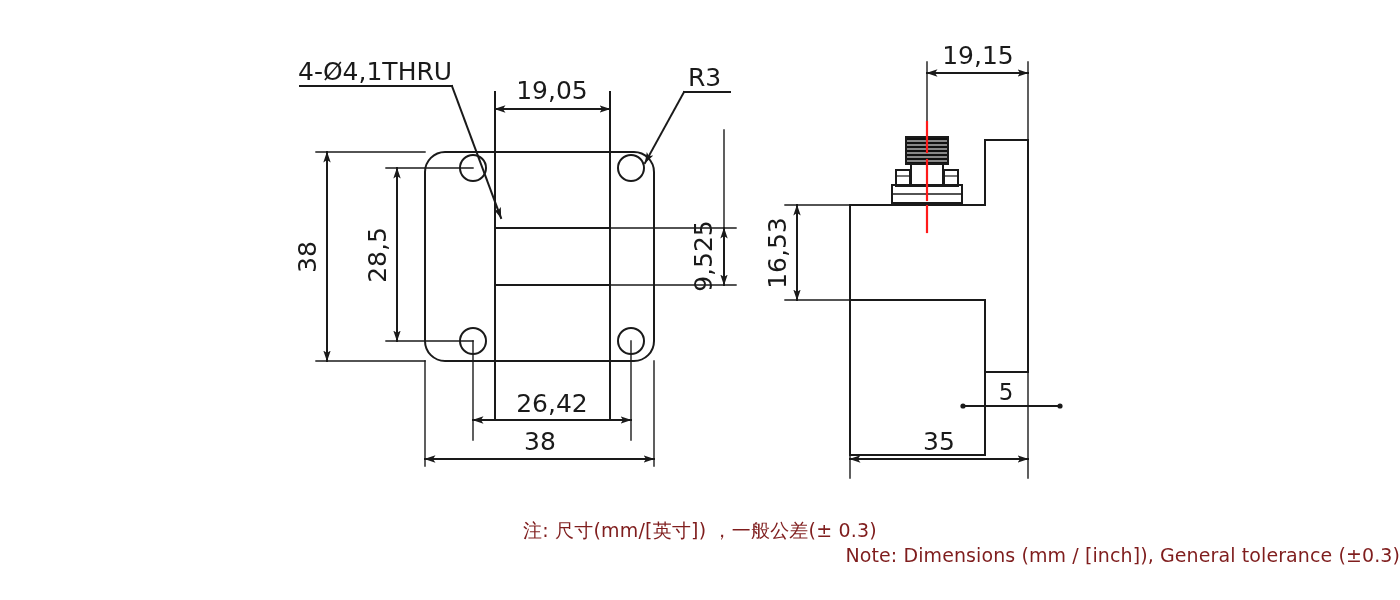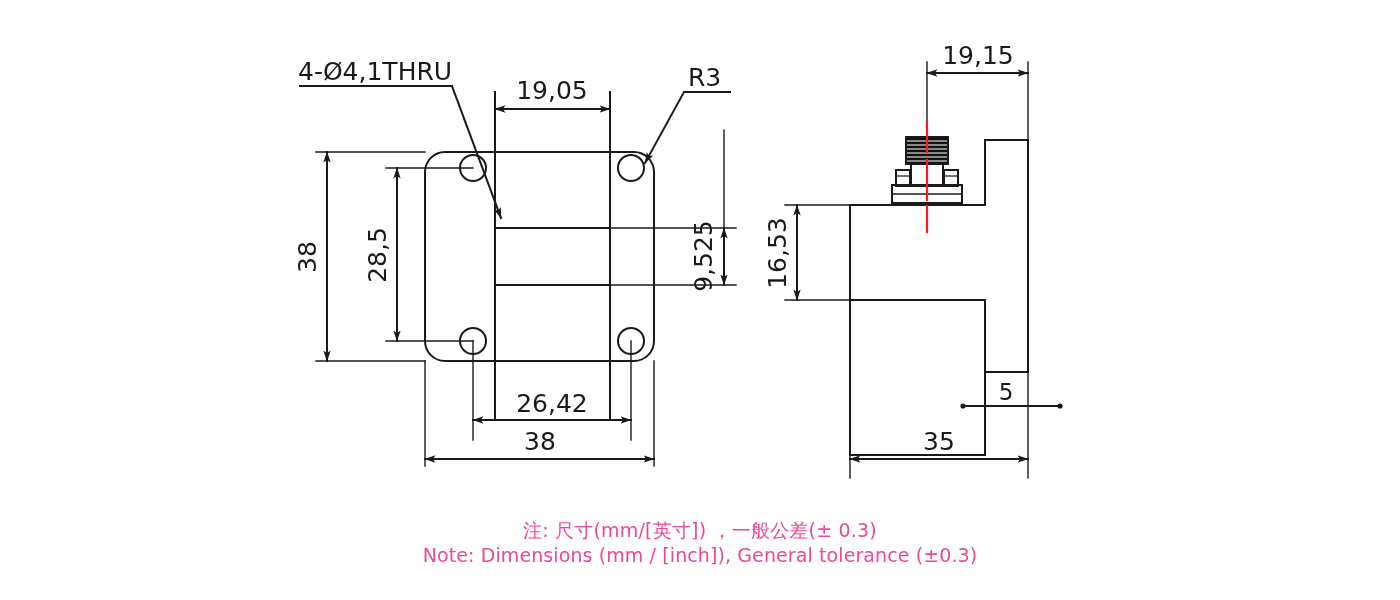--- a/index.html
+++ b/index.html
@@ -1,23 +1,23 @@
 <!DOCTYPE html>
 <html><head>
 <meta charset="utf-8">
 <style>
   html,body{margin:0;padding:0;background:#ffffff;}
   body{width:1400px;height:600px;overflow:hidden;
        font-family:"DejaVu Sans","Liberation Sans",sans-serif;}
   #sheet{position:relative;width:1400px;height:464px;background:#fff;}
   svg{display:block;}
   .note{position:absolute;left:0;width:1400px;text-align:center;
-        color:#ec4899;font-family:"DejaVu Sans",sans-serif;}
+        color:#7f1d1d;font-family:"DejaVu Sans",sans-serif;}
   .note-cn{top:518px;font-size:19px;letter-spacing:.2px;}
-  .note-en{top:544px;font-size:19px;letter-spacing:.1px;}
+  .note-en{top:544px;font-size:19px;letter-spacing:.1px;text-align:right;}
 </style>
 </head>
 <body>
 
 <div id="sheet">
 
   <svg width="1400" height="600" viewBox="0 0 1400 600">
     <defs>
       <marker id="ar" markerWidth="11" markerHeight="9" refX="10.5" refY="4.5" orient="auto" markerUnits="userSpaceOnUse">
         <path d="M0,0.8 L11,4.5 L0,8.2 L2.6,4.5 Z" fill="#1a1a1a"></path>

